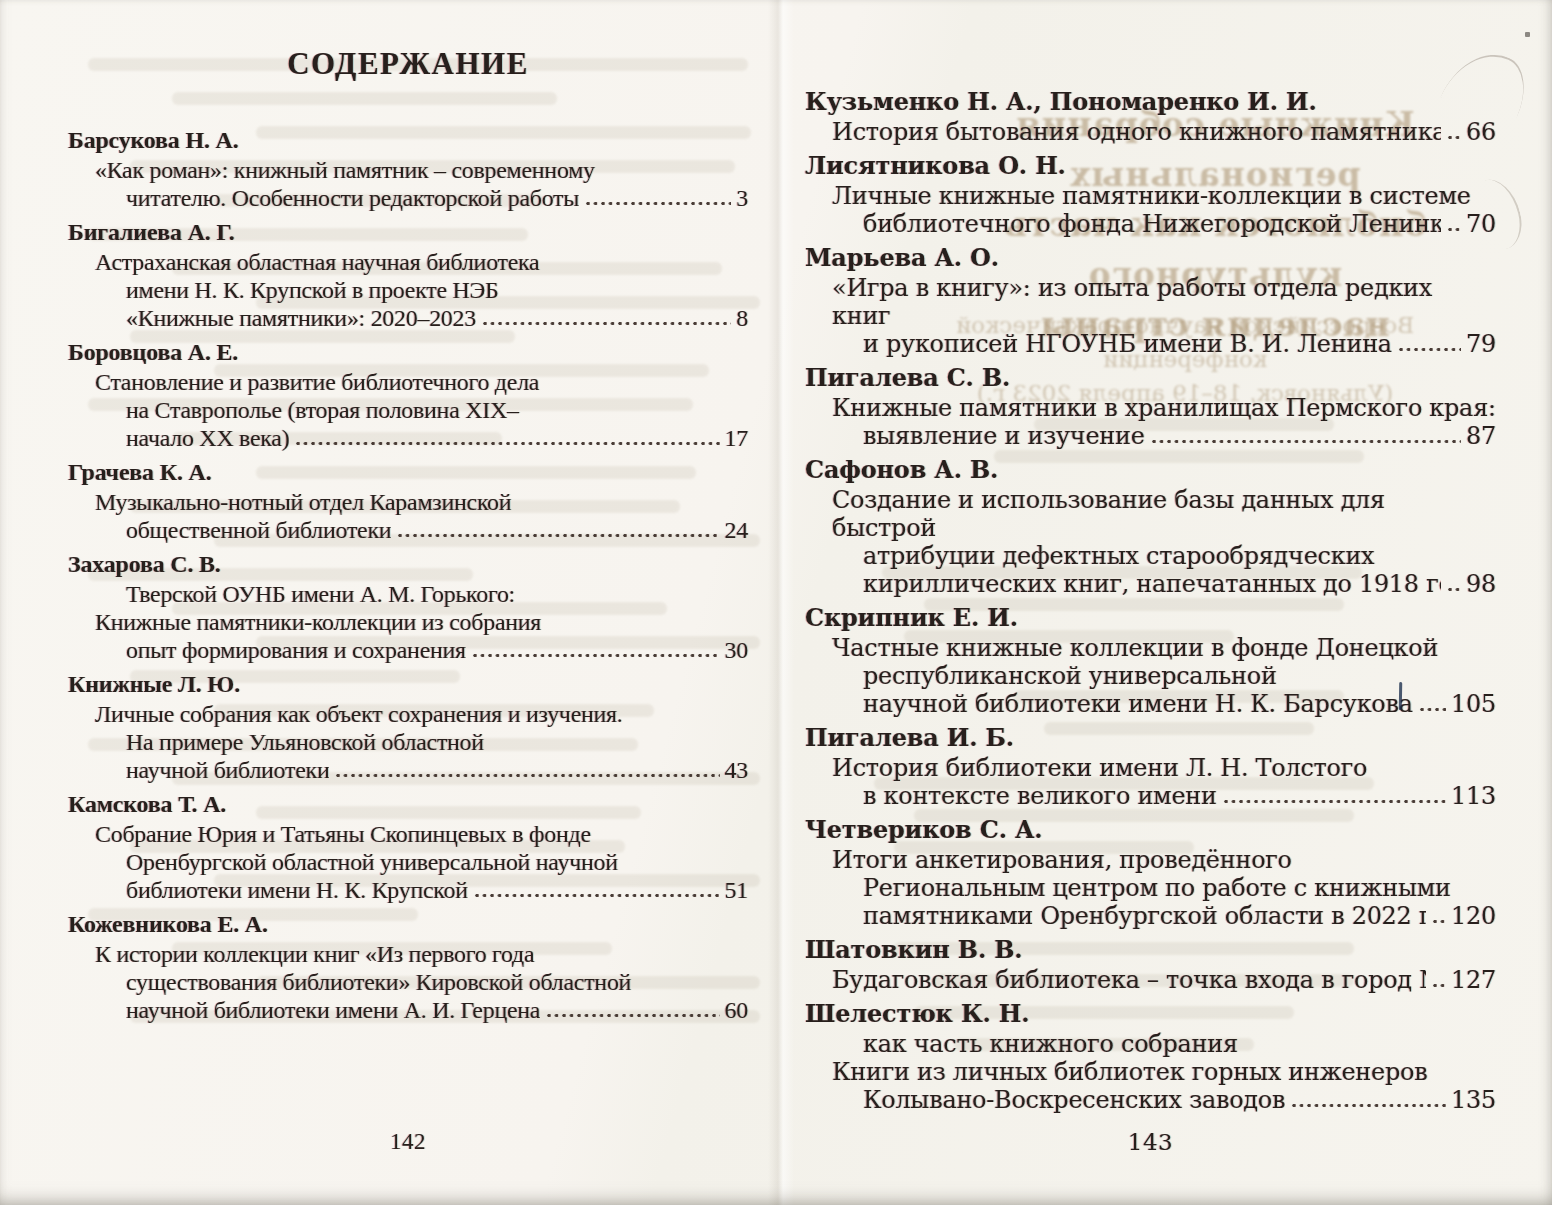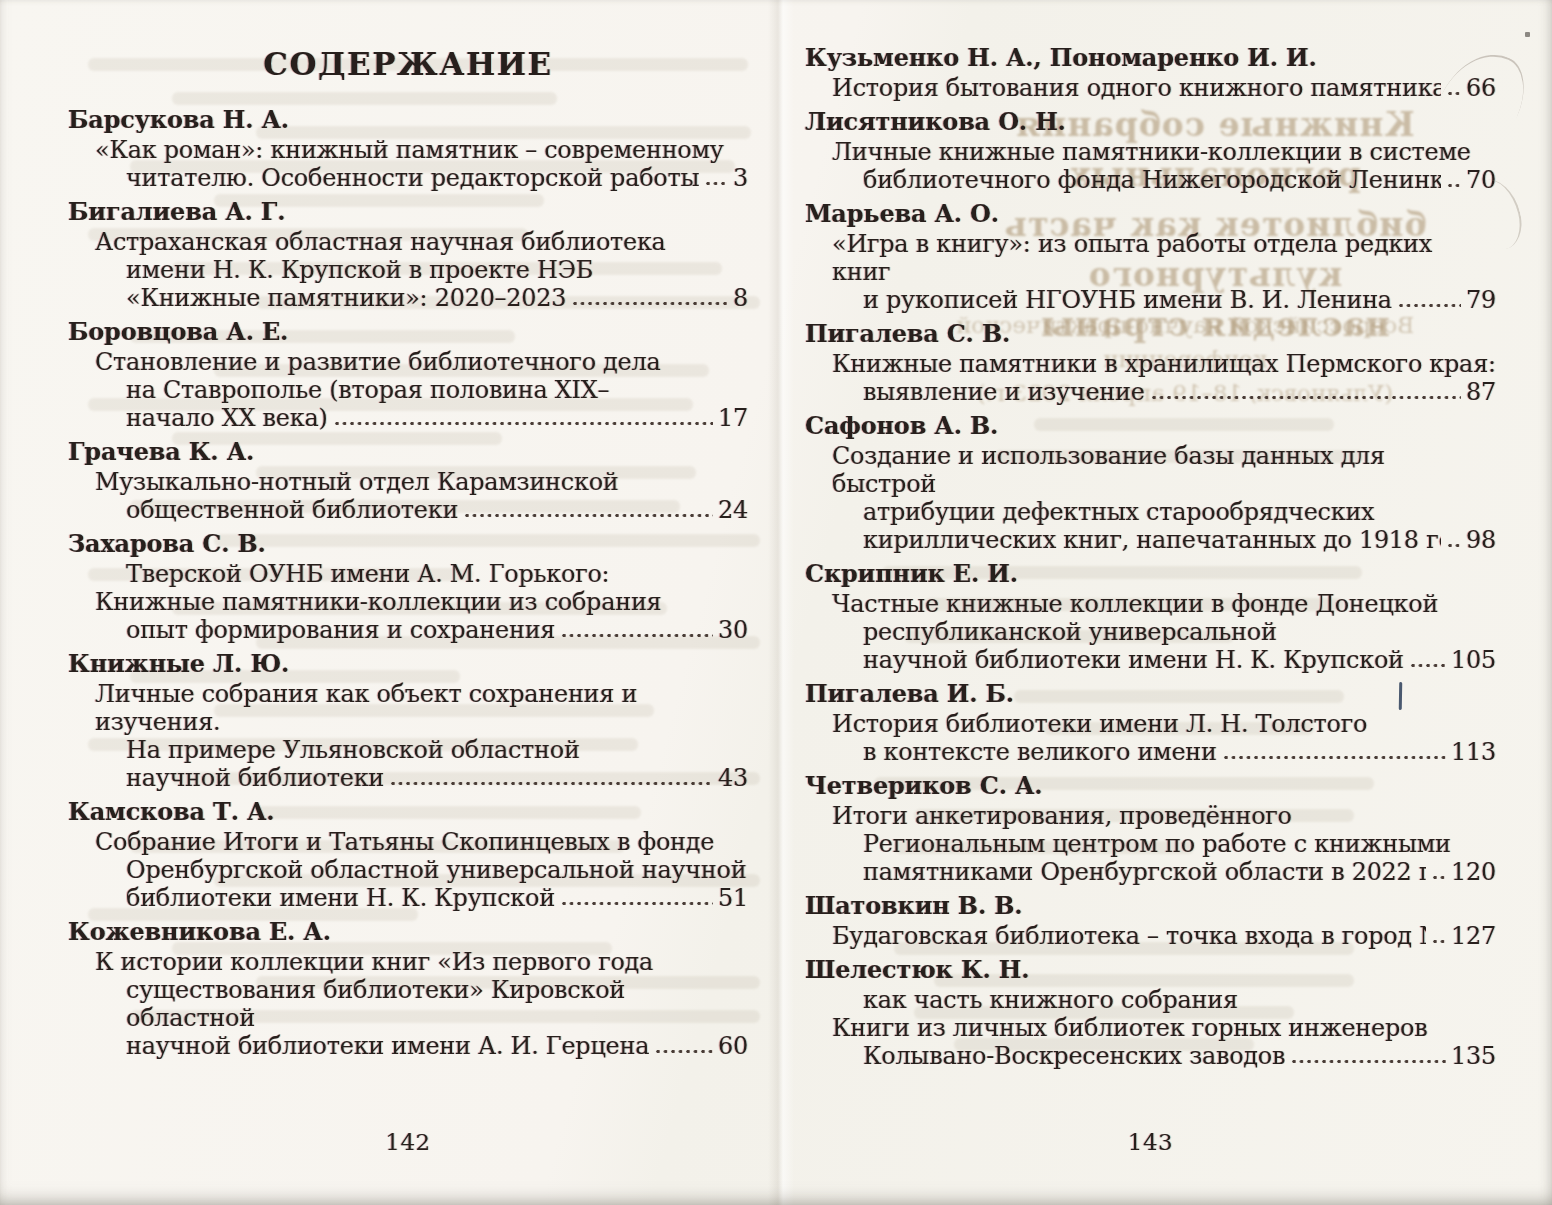--- a/index.html
+++ b/index.html
@@ -11,32 +11,32 @@
   }
   .scan::after{
     content:"";position:absolute;inset:0;pointer-events:none;z-index:6;
     box-shadow:
       inset 0 -12px 18px -10px rgba(110,105,95,.55),
       inset -9px 0 14px -10px rgba(110,105,95,.38),
       inset 0 5px 9px -8px rgba(120,115,105,.28),
       inset 6px 0 10px -9px rgba(120,115,105,.25);
   }
   .page{position:absolute;top:0;height:1205px;box-sizing:border-box;}
-  .page-left{left:0;width:782px;padding:46px 34px 0 68px;}
+  .page-left{left:0;width:782px;padding:46px 34px 0 68px;font-family:Liberation Serif, serif;}
   .page-right{left:782px;width:770px;padding:44px 56px 0 23px;}
   .gutter{
     position:absolute;left:768px;top:0;width:26px;height:1205px;z-index:1;pointer-events:none;
     background:linear-gradient(90deg,rgba(150,140,125,0) 0%,rgba(150,140,125,.14) 38%,rgba(255,255,255,.55) 58%,rgba(150,140,125,0) 100%);
   }
   .ink{ text-shadow:-1px 0 0 rgba(185,40,45,.30), 1px 0 0 rgba(15,130,140,.22); }
   .toc-heading{
     position:relative;z-index:2;margin:0 0 24px 0;
     font-size:31px;font-weight:700;letter-spacing:1.5px;text-align:center;
   }
-  .entries{position:relative;z-index:2;}
+  .entries{position:relative;z-index:2;margin-top:44px;}
   .entry{margin:0 0 6px 0;}
   .author{font-size:24px;line-height:28px;font-weight:700;letter-spacing:-.2px;margin:0 0 2px 0;}
   .tline{font-size:24px;line-height:28px;letter-spacing:-.3px;}
   .t-first{margin-left:27px;}
   .t-cont{margin-left:58px;}
   .tline.last{display:flex;align-items:baseline;}
   .ttext{white-space:nowrap;flex:0 1 auto;overflow:hidden;}
   .leader{
     flex:1 1 auto;min-width:14px;height:7px;align-self:flex-end;margin:0 5px 5px 6px;
     background-image:radial-gradient(circle at 3px 3.5px, rgba(58,44,38,.92) 1.5px, rgba(58,44,38,0) 2px);
@@ -168,21 +168,21 @@
           <div class="tline ink t-first">Личные собрания как объект сохранения и изучения.</div>
           <div class="tline ink t-cont">На примере Ульяновской областной</div>
           <div class="tline ink t-cont last">
             <span class="ttext">научной библиотеки</span>
             <span class="leader"></span>
             <span class="pageno">43</span>
           </div>
         </div>
         <div class="entry">
           <div class="author ink">Камскова Т. А.</div>
-          <div class="tline ink t-first">Собрание Итоги и Татьяны Скопинцевых в фонде</div>
+          <div class="tline ink t-first">Собрание Юрия и Татьяны Скопинцевых в фонде</div>
           <div class="tline ink t-cont">Оренбургской областной универсальной научной</div>
           <div class="tline ink t-cont last">
             <span class="ttext">библиотеки имени Н. К. Крупской</span>
             <span class="leader"></span>
             <span class="pageno">51</span>
           </div>
         </div>
         <div class="entry">
           <div class="author ink">Кожевникова Е. А.</div>
           <div class="tline ink t-first">К истории коллекции книг «Из первого года</div>
@@ -269,21 +269,21 @@
             <span class="ttext">кириллических книг, напечатанных до 1918 года</span>
             <span class="leader"></span>
             <span class="pageno">98</span>
           </div>
         </div>
         <div class="entry">
           <div class="author ink">Скрипник Е. И.</div>
           <div class="tline ink t-first">Частные книжные коллекции в фонде Донецкой</div>
           <div class="tline ink t-cont">республиканской универсальной</div>
           <div class="tline ink t-cont last">
-            <span class="ttext">научной библиотеки имени Н. К. Крупской</span>
+            <span class="ttext">научной библиотеки имени Н. К. Барсукова</span>
             <span class="leader"></span>
             <span class="pageno">105</span>
           </div>
         </div>
         <div class="entry">
           <div class="author ink">Пигалева И. Б.</div>
           <div class="tline ink t-first">История библиотеки имени Л. Н. Толстого</div>
           <div class="tline ink t-cont last">
             <span class="ttext">в контексте великого имени</span>
             <span class="leader"></span>

